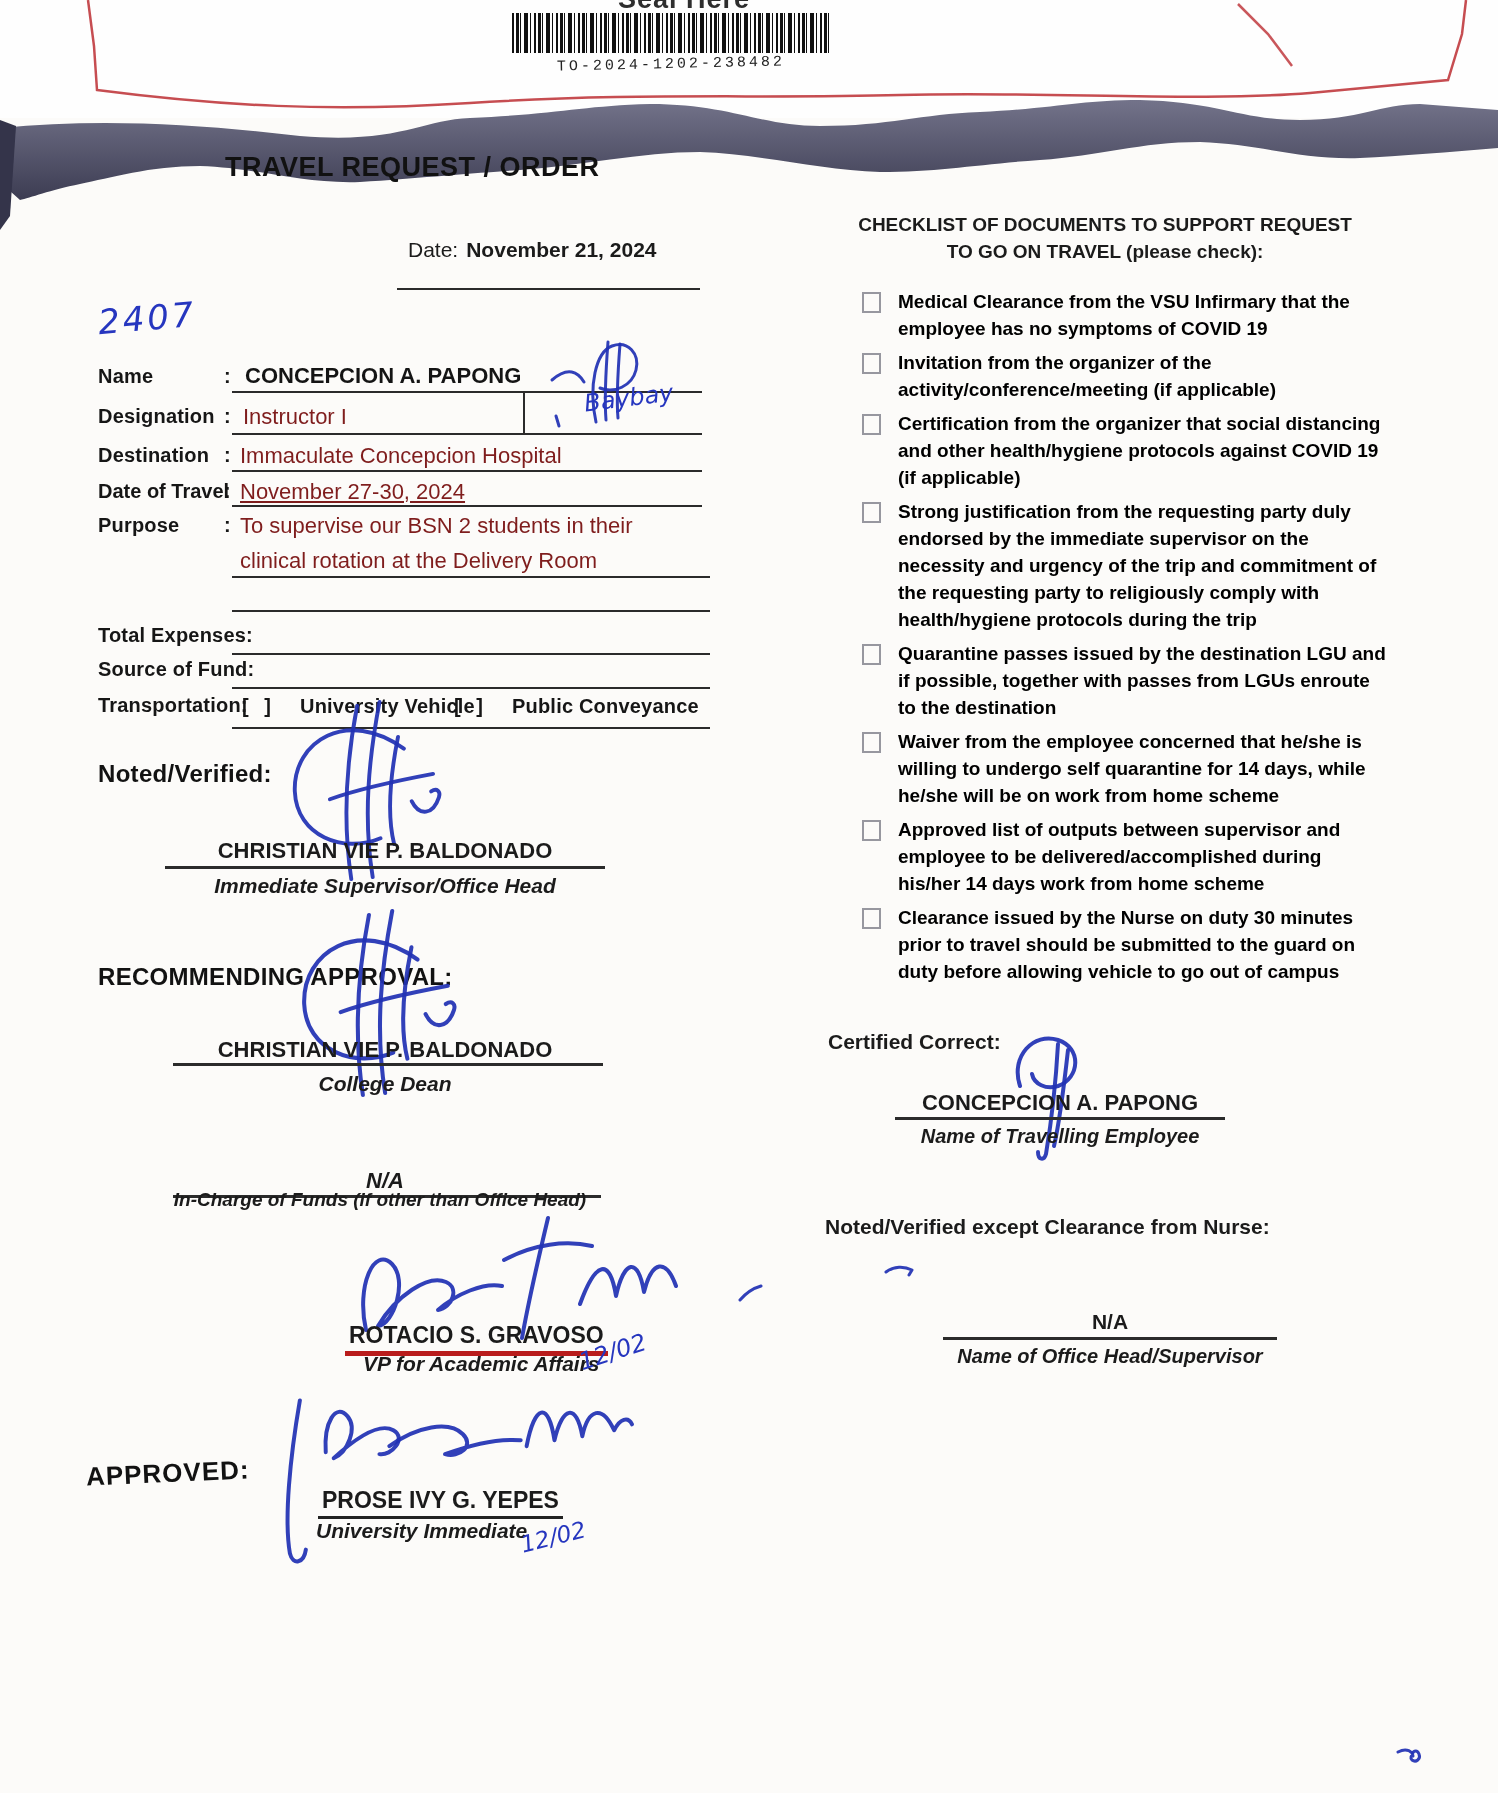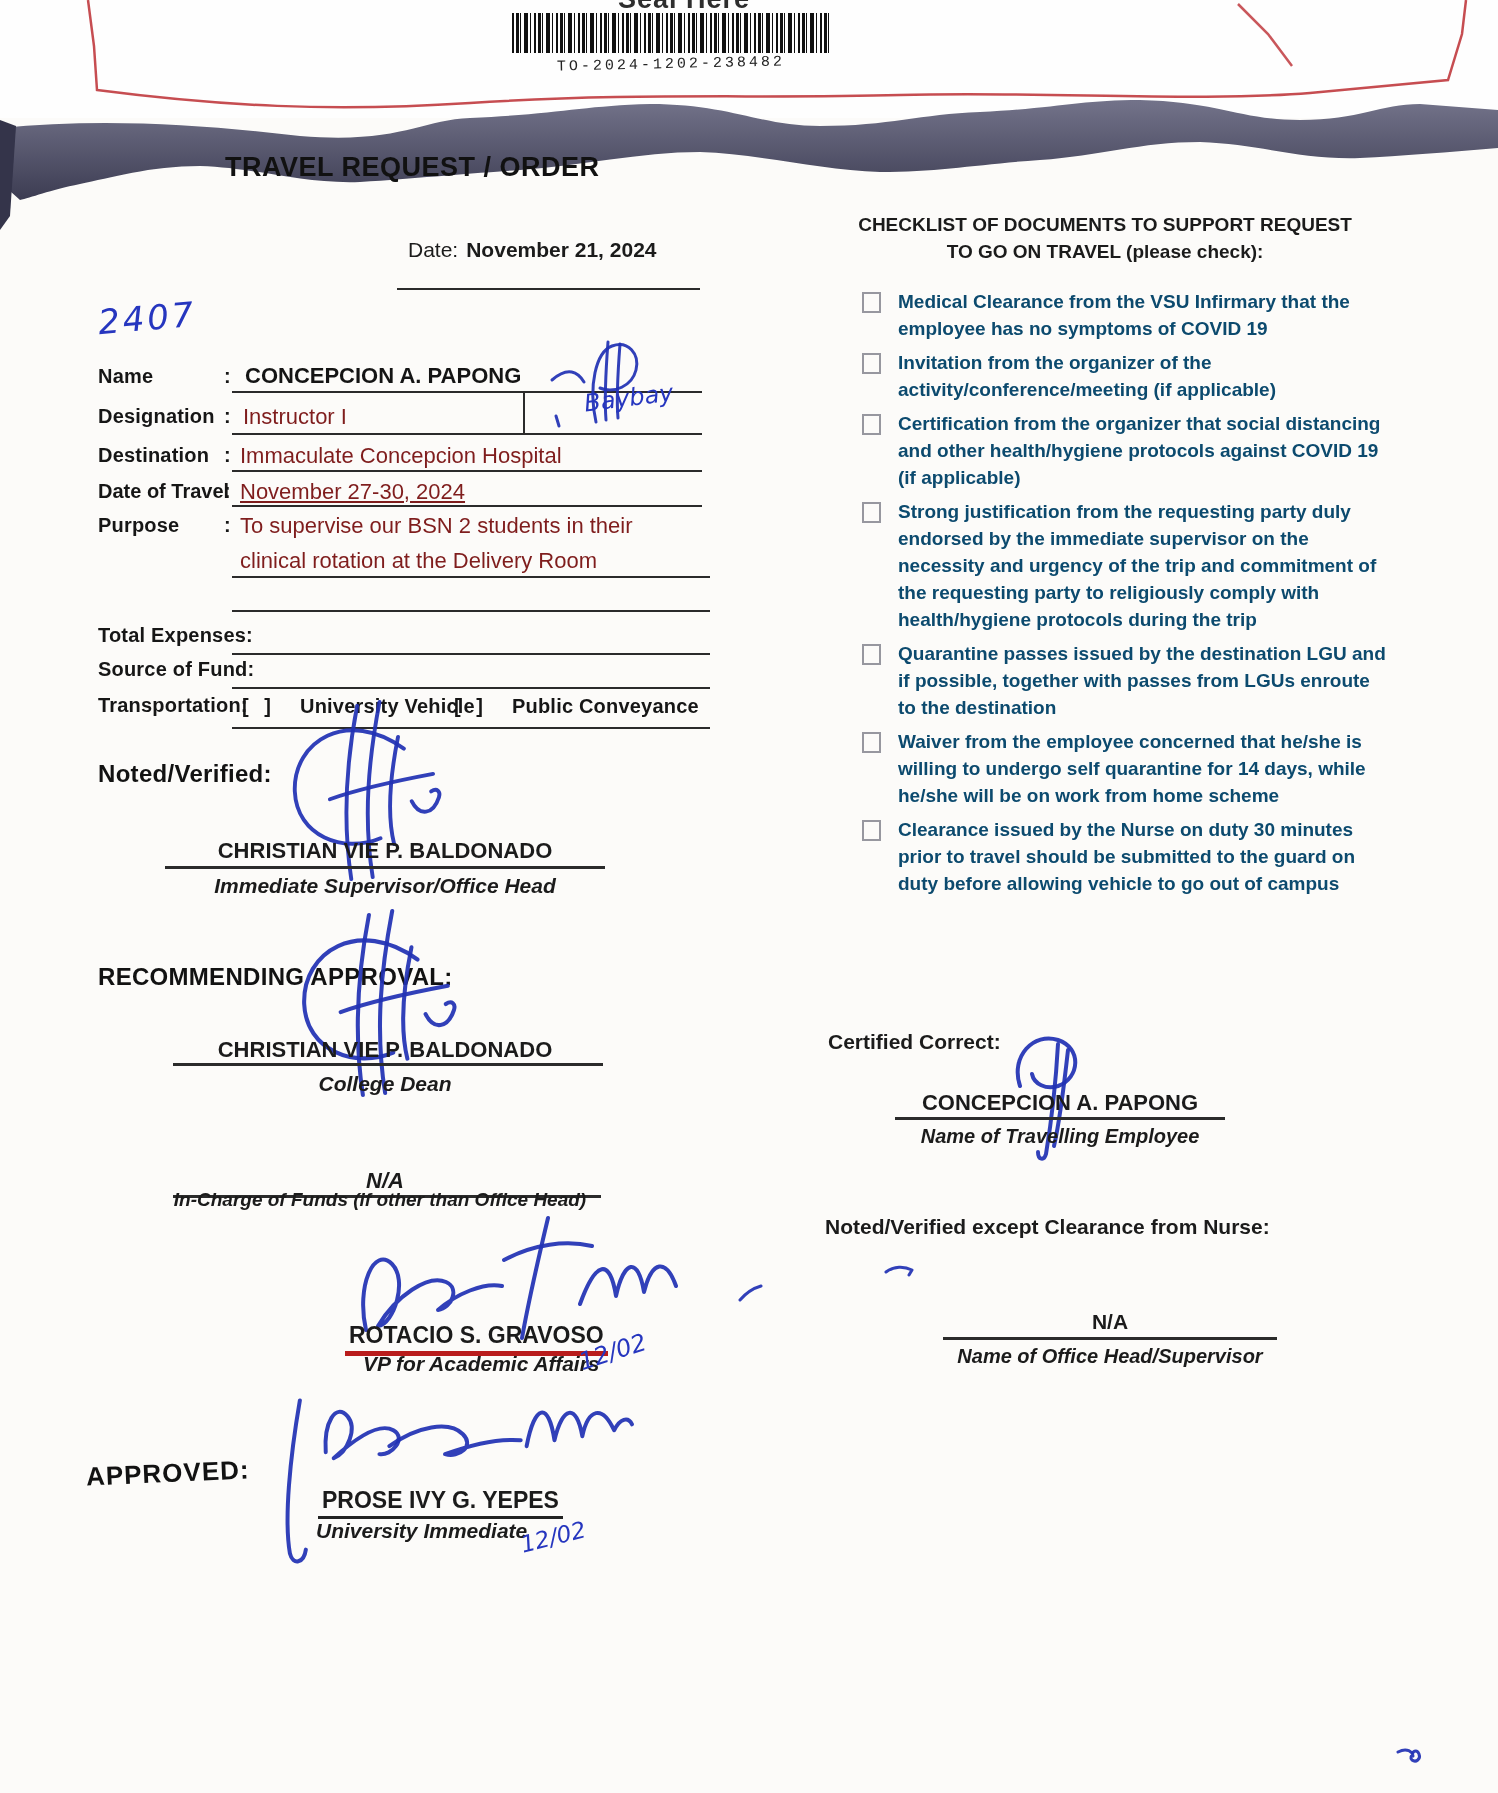--- a/index.html
+++ b/index.html
@@ -13,21 +13,21 @@
   .valb{font-size:22px;font-weight:700;color:#141414;}
   .line{position:absolute;height:0;border-top:2px solid #2b2b2b;}
   .vline{position:absolute;width:0;border-left:2px solid #2b2b2b;}
   .ctr{text-align:center;}
   .ital{font-style:italic;font-weight:700;}
   .hand{font-family:"DejaVu Sans",sans-serif;font-style:italic;color:#2636bf;}
   .sig{position:absolute;}
   .sig path{stroke:#2131b4;fill:none;stroke-width:4;stroke-linecap:round;stroke-linejoin:round;opacity:.93;}
   .sig.thin path{stroke-width:3;}
   .secthead{font-weight:700;font-size:24px;color:#121212;letter-spacing:.3px;}
-  .chk{display:flex;gap:17px;margin-bottom:7px;font-weight:700;font-size:19px;line-height:27px;color:#0c4a6e;}
+  .chk{display:flex;gap:17px;margin-bottom:7px;font-weight:700;font-size:19px;line-height:27px;color:#000000;}
   .box{flex:0 0 15px;height:17px;border:2px solid #97979f;margin-top:4px;background:transparent;}
   .chk p{margin:0;}
   .barcode{
     background:repeating-linear-gradient(90deg,
       #101010 0 2px,#fdfdfd 2px 4px,#101010 4px 7px,#fdfdfd 7px 8px,
       #101010 8px 9px,#fdfdfd 9px 12px,#101010 12px 16px,#fdfdfd 16px 18px,
       #101010 18px 19px,#fdfdfd 19px 22px);
   }
   .bctext{font-family:"Liberation Mono",monospace;font-size:15px;letter-spacing:3px;color:#232323;}
 </style>
@@ -190,20 +190,24 @@
     <div class="chk">
       <span class="box"></span>
       <p>Quarantine passes issued by the destination LGU and if possible, together with passes from LGUs enroute to the destination</p>
     </div>
     <div class="chk">
       <span class="box"></span>
       <p>Waiver from the employee concerned that he/she is willing to undergo self quarantine for 14 days, while he/she will be on work from home scheme</p>
     </div>
     <div class="chk">
       <span class="box"></span>
+      <p>Approved list of outputs between supervisor and employee to be delivered/accomplished during his/her 14 days work from home scheme</p>
+    </div>
+    <div class="chk">
+      <span class="box"></span>
       <p>Clearance issued by the Nurse on duty 30 minutes prior to travel should be submitted to the guard on duty before allowing vehicle to go out of campus</p>
     </div>
   </div>
 
   <div class="abs" style="left:828px;top:1030px;font-weight:700;font-size:21px;">Certified Correct:</div>
   <svg class="sig" style="left:1002px;top:1028px;" width="105" height="135" viewBox="0 0 105 135">
     <path d="M18,58 C8,28 32,4 56,12 C80,20 78,50 56,58 C44,62 32,56 30,46"></path>
     <path d="M56,16 C54,52 50,90 44,126 C42,133 36,132 36,124"></path>
     <path d="M66,22 C62,58 58,92 52,118"></path>
   </svg>

